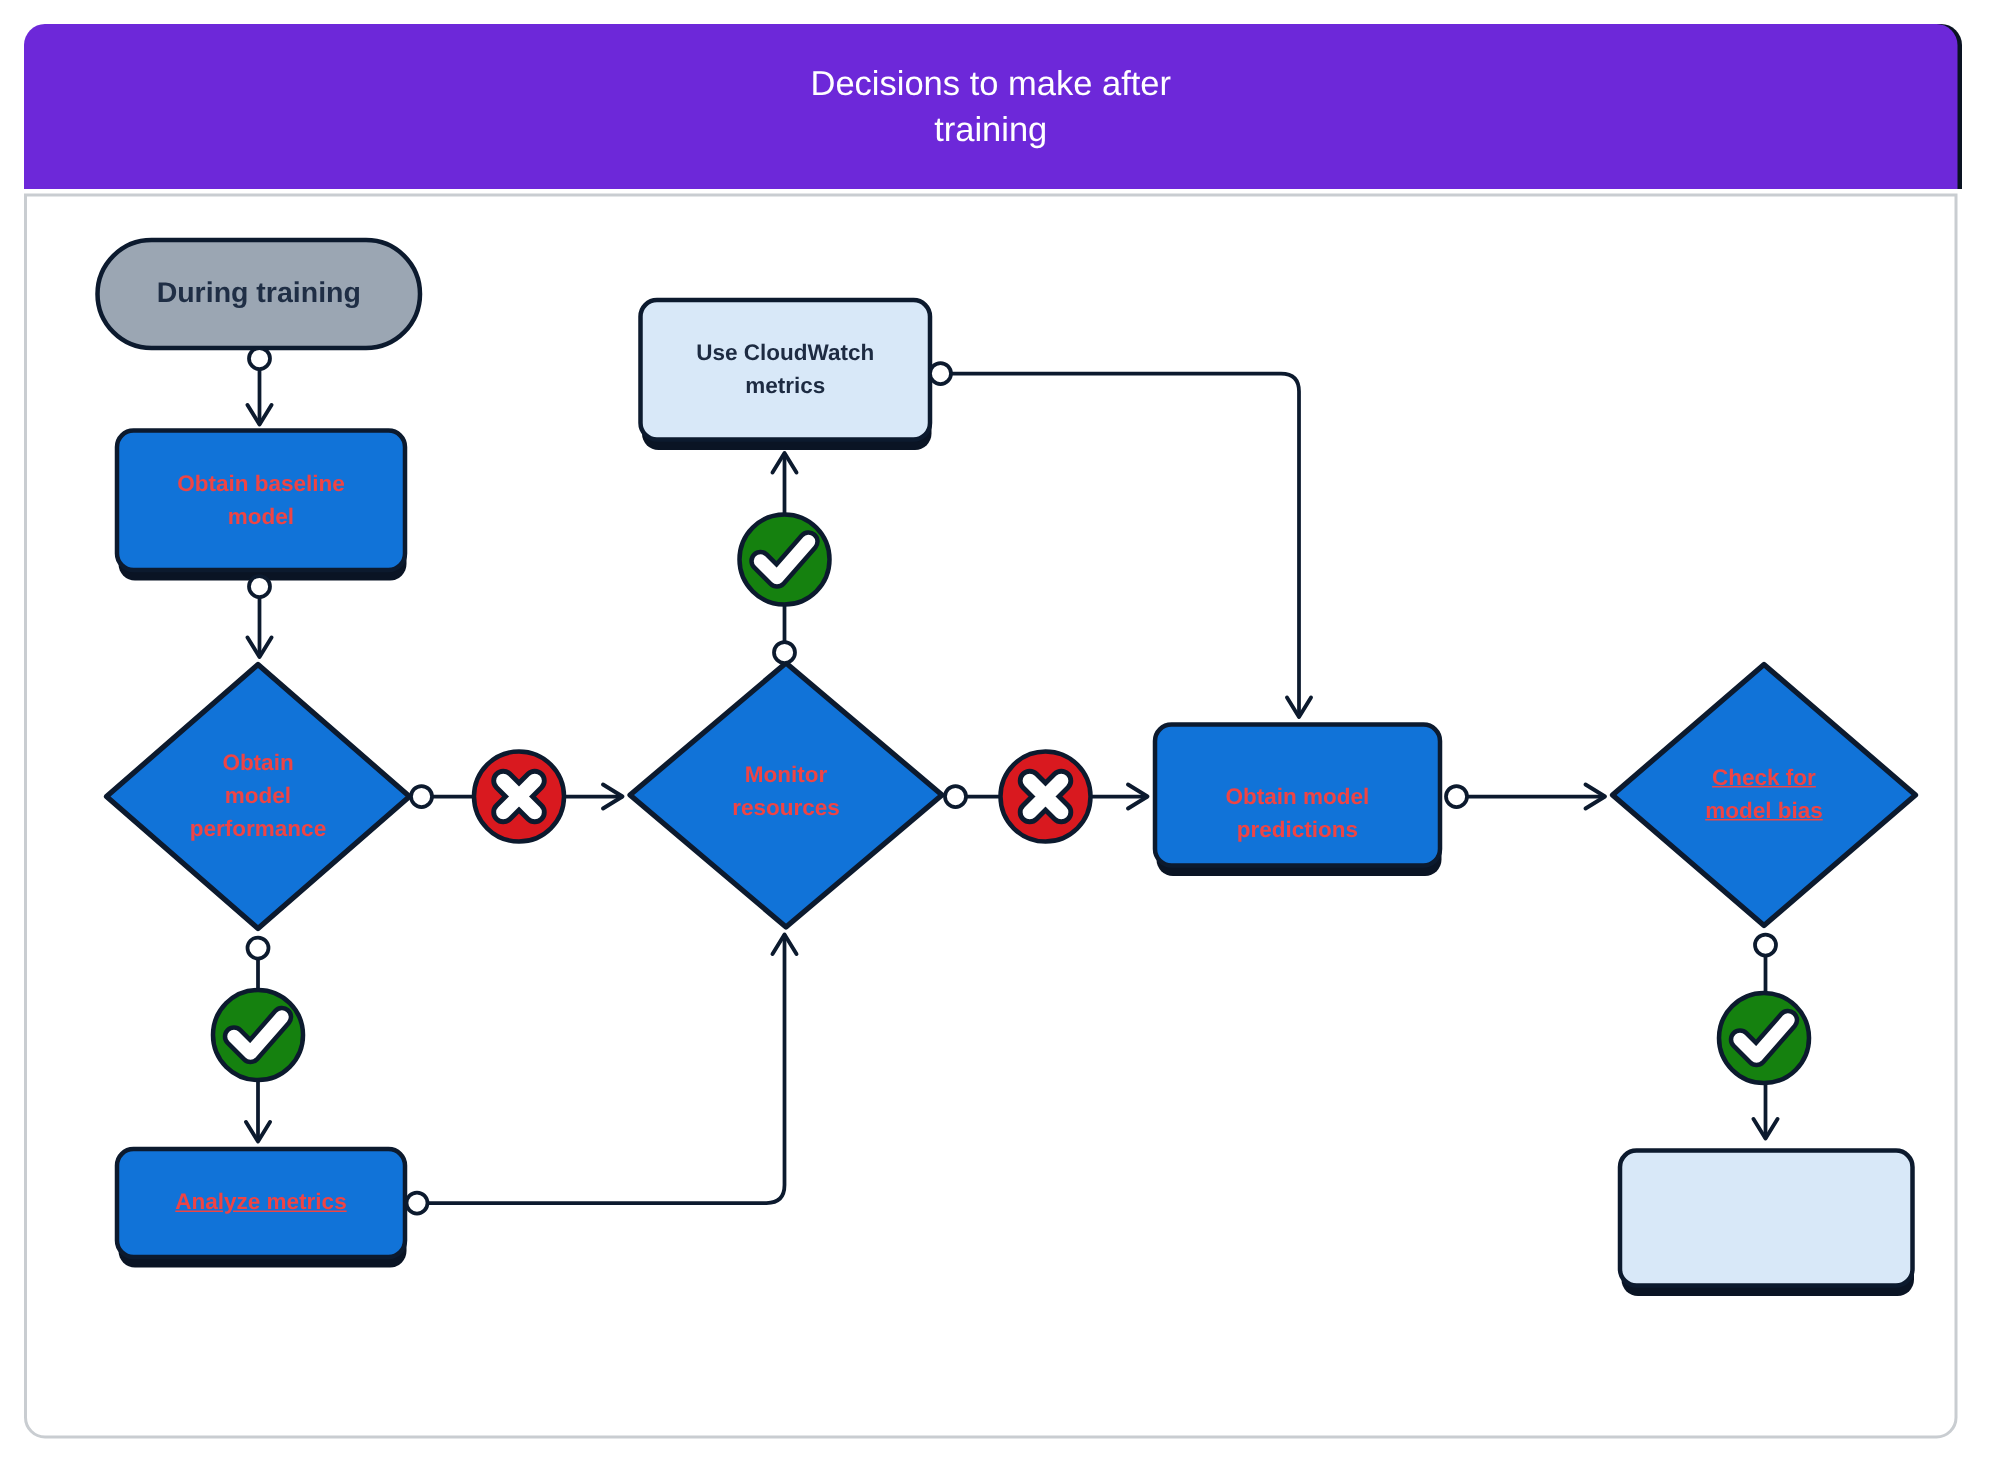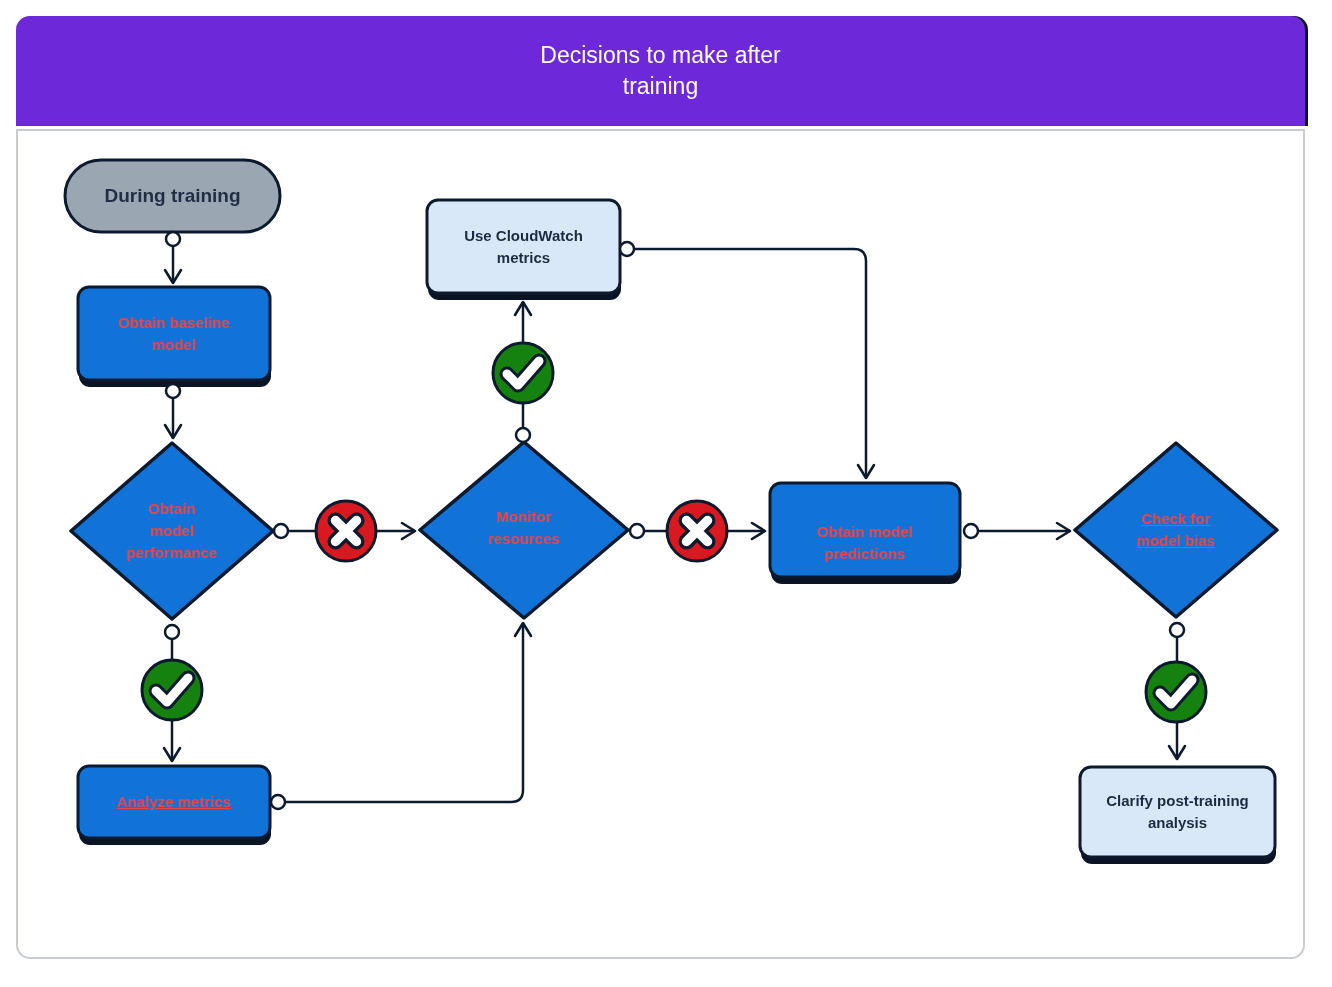--- a/index.html
+++ b/index.html
@@ -150,16 +150,14 @@
 
   <div class="label light" style="left:420px;top:440px;width:208px;height:176px;">Monitor
 resources</div>
 
   <div class="label light" style="left:770px;top:483px;width:190px;height:94px;margin-top:13px;">Obtain model
 predictions</div>
 
   <div class="label light" style="left:1076px;top:443px;width:200px;height:174px;text-decoration:underline;">Check for
 model bias</div>
 
-  <div class="label dark" style="left:1080px;top:767px;width:195px;height:90px;">Clarify post-training
-analysis</div>
 
 </div>
 
 </body></html>

